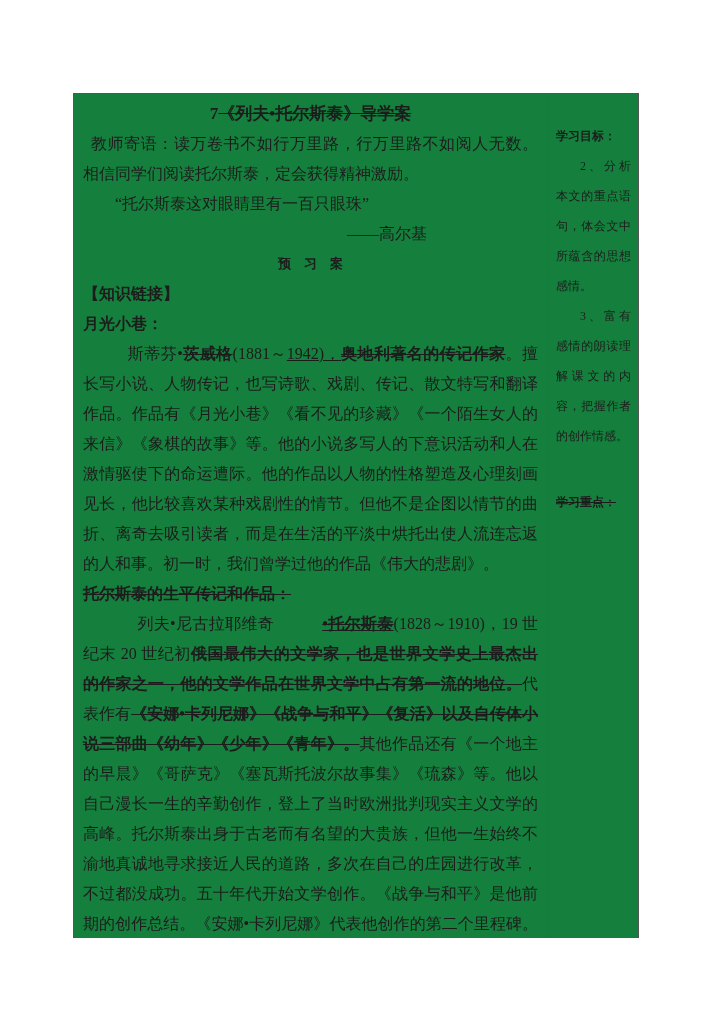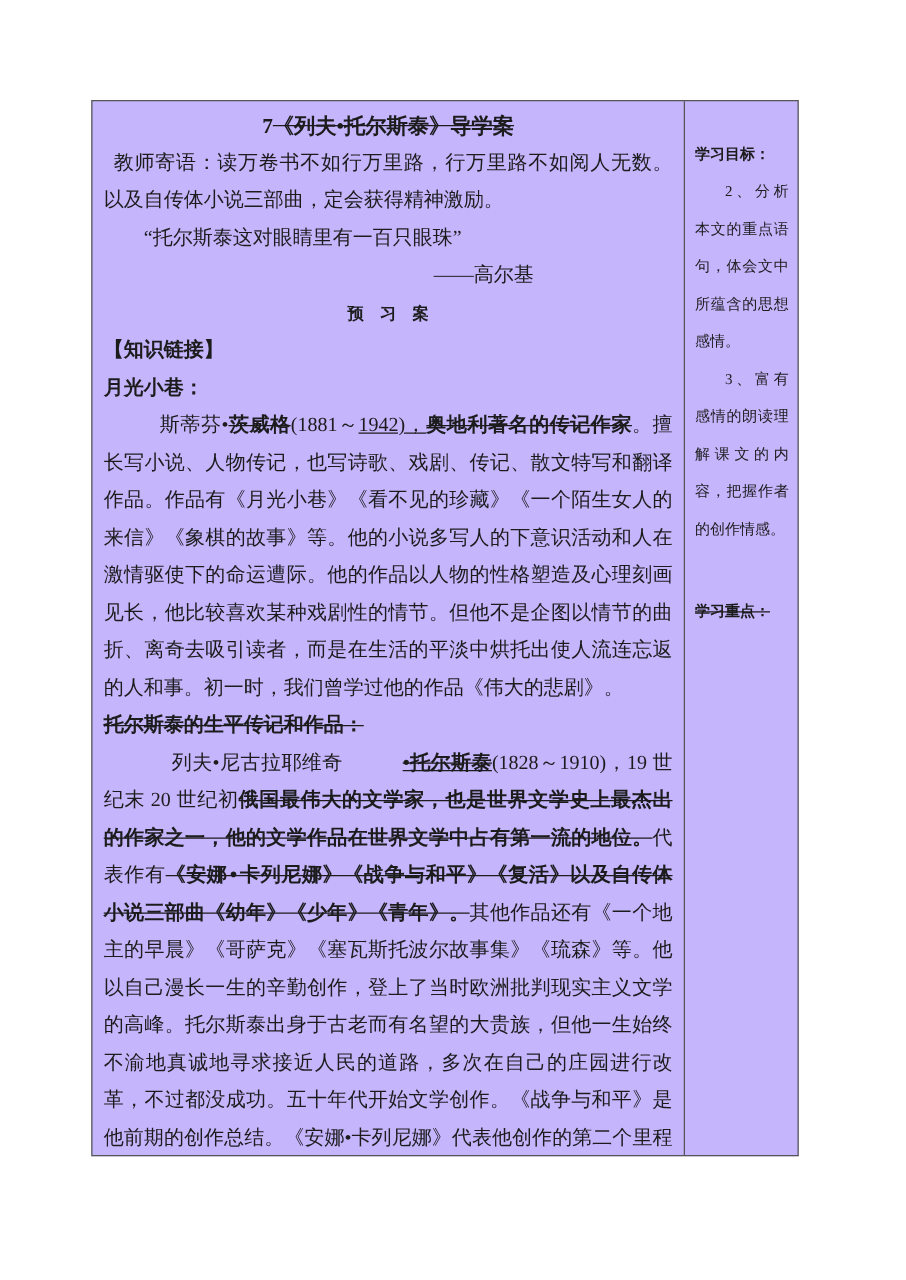--- a/index.html
+++ b/index.html
@@ -5,26 +5,26 @@
   html, body { margin: 0; padding: 0; }
   body {
     width: 725px; height: 1024px;
     background: #ffffff;
     position: relative;
     color: #1c1c1c;
     font-family: "Liberation Serif", "DejaVu Serif", serif;
   }
   .doc-table {
     position: absolute;
-    left: 73px; top: 80px;
+    left: 73px; top: 93px;
     width: 566px; height: 845px;
     border: 1px solid #565656;
     box-sizing: border-box;
     display: flex;
-    background: #c4b5fd;
+    background: #15803d;
   }
   .cell-main {
     width: 474px;
     box-sizing: border-box;
     border-right: 1px solid #565656;
     padding: 5px 9px 0 9px;
     font-size: 16px;
     line-height: 30px;
     overflow: hidden;
   }
@@ -40,37 +40,37 @@
   .title-line   { text-align: center; font-weight: bold; font-size: 17px; }
   .teacher-msg  { text-align: justify; text-indent: 0.5em; }
   .quote-line   { text-indent: 2em; }
   .attrib-line  { text-indent: 16.5em; }
   .preview-head { text-align: center; font-weight: bold; font-size: 13px; }
   .bold-head    { font-weight: bold; }
   .body-para    { text-align: justify; }
   .ind-28       { text-indent: 2.8em; }
   .ind-34       { text-indent: 3.4em; }
   .st  { text-decoration: line-through; }
-  .bst { font-weight: bold; text-decoration: line-through; font-family: Liberation Mono, monospace; }
+  .bst { font-weight: bold; text-decoration: line-through; }
   .u   { text-decoration: underline; }
   .bstu{ font-weight: bold; text-decoration: underline line-through; margin-left: 48px; }
   .side-para { text-align: justify; text-indent: 2em; }
   .side-head { font-weight: bold; }
   .focus-head { font-weight: bold; text-decoration: line-through; margin-top: 36px; }
 </style>
 </head>
 <body>
 
 <div class="doc-table">
 
   <div class="cell-main">
 
     <p class="title-line"><span>7</span><span class="st">《列夫•托尔斯泰》导学案</span></p>
 
-    <p class="teacher-msg">教师寄语：读万卷书不如行万里路，行万里路不如阅人无数。以及自传体小说三部曲，定会获得精神激励。</p>
+    <p class="teacher-msg">教师寄语：读万卷书不如行万里路，行万里路不如阅人无数。相信同学们阅读托尔斯泰，定会获得精神激励。</p>
 
     <p class="quote-line">“托尔斯泰这对眼睛里有一百只眼珠”</p>
 
     <p class="attrib-line">——高尔基</p>
 
     <p class="preview-head">预　习　案</p>
 
     <p class="bold-head">【知识链接】</p>
 
     <p class="bold-head">月光小巷：</p>

